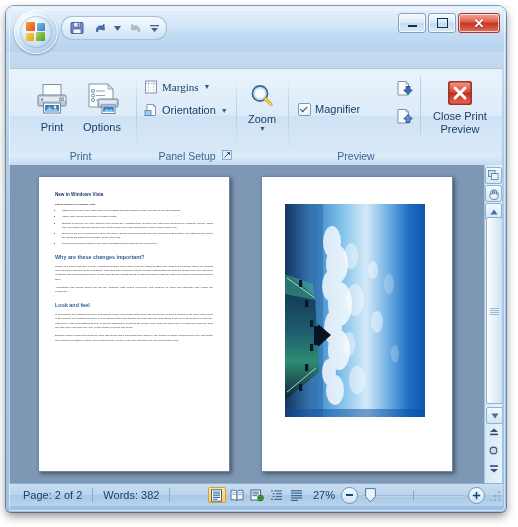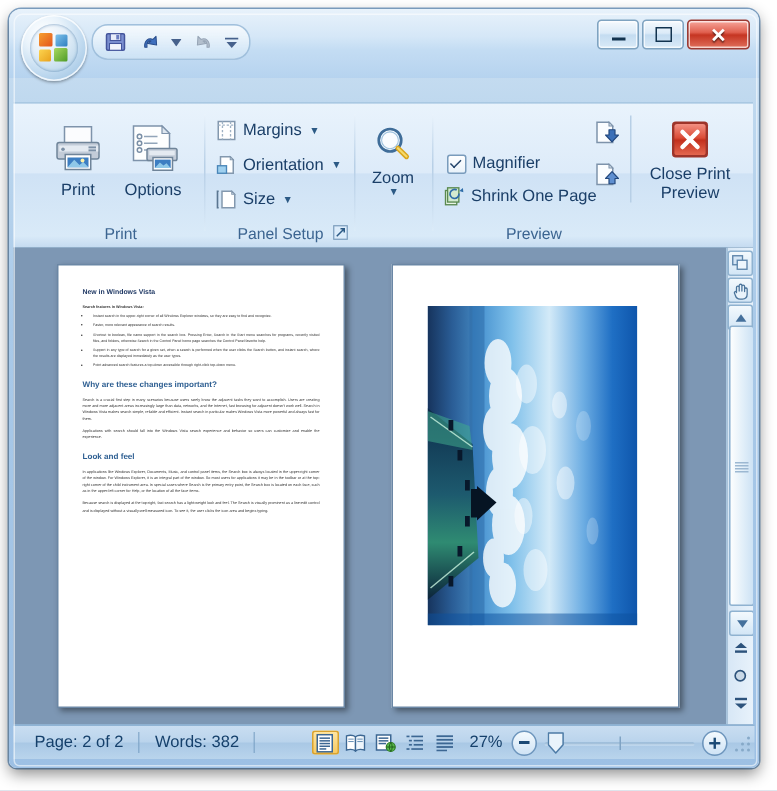--- a/index.html
+++ b/index.html
@@ -272,50 +272,41 @@
             <path d="M19.2 29 L22.6 25.4 L25 27.4 L27 25.8 L29.8 29 Z" fill="#8fc8e8"></path>
           </svg>
         </div>
         <div class="biglabel">Options</div>
       </div>
       <div class="gtitle">Print</div>
       <div class="sep"></div>
     </div>
 
     <div class="group" style="left:128px;width:100px;">
-      <div class="smallrow" style="left:4px;top:6px;">
+      <div class="smallrow" style="left:4px;top:6px;font-family:Liberation Serif, serif;">
         <svg width="14" height="14" viewBox="0 0 14 14">
           <rect x="1.5" y="1" width="11" height="12" fill="#fff" stroke="#8398ae" stroke-width="1"></rect>
           <line x1="4.3" y1="1" x2="4.3" y2="13" stroke="#9fb2c5" stroke-width=".9" stroke-dasharray="1.6 1.2"></line>
           <line x1="9.7" y1="1" x2="9.7" y2="13" stroke="#9fb2c5" stroke-width=".9" stroke-dasharray="1.6 1.2"></line>
           <line x1="1.5" y1="3.4" x2="12.5" y2="3.4" stroke="#9fb2c5" stroke-width=".9" stroke-dasharray="1.6 1.2"></line>
         </svg>
         <span>Margins</span>
         <span class="caret">▼</span>
       </div>
 
       <div class="smallrow" style="left:4px;top:29px;">
         <svg width="14" height="14" viewBox="0 0 14 14">
           <path d="M3 1.5 L9.5 1.5 L11.5 3.5 L11.5 12.5 L3 12.5 Z" fill="#fff" stroke="#8398ae" stroke-width="1"></path>
           <path d="M9.5 1.5 L9.5 3.5 L11.5 3.5 Z" fill="#dde6ef" stroke="#8398ae" stroke-width=".7"></path>
           <rect x="1" y="7.5" width="6" height="5" fill="#9fd0ef" stroke="#4a86b8" stroke-width=".9"></rect>
         </svg>
         <span>Orientation</span>
         <span class="caret">▼</span>
       </div>
 
-      <div class="smallrow" style="left:4px;top:52px;">
-        <svg width="14" height="14" viewBox="0 0 14 14">
-          <path d="M4 1.5 L10.5 1.5 L12.5 3.5 L12.5 12.5 L4 12.5 Z" fill="#fff" stroke="#8398ae" stroke-width="1"></path>
-          <path d="M10.5 1.5 L10.5 3.5 L12.5 3.5 Z" fill="#dde6ef" stroke="#8398ae" stroke-width=".7"></path>
-          <path d="M1.8 1.5 L1 1.5 L1 12.5 L1.8 12.5" fill="none" stroke="#5a7691" stroke-width="1.1"></path>
-        </svg>
-        <span>Size</span>
-        <span class="caret">▼</span>
-      </div>
 
       <div class="gtitle" style="text-align:center;padding-right:14px;">Panel Setup</div>
       <div class="dlglauncher">
         <svg width="11" height="11" viewBox="0 0 11 11">
           <rect x="0.5" y="0.5" width="9" height="9" fill="#dcecfa" stroke="#7a9cbc" stroke-width=".8"></rect>
           <path d="M2.5 7.5 L7.5 2.5 M5 2.5 L7.5 2.5 L7.5 5" fill="none" stroke="#2c5a85" stroke-width="1"></path>
         </svg>
       </div>
       <div class="sep"></div>
     </div>
@@ -333,29 +324,20 @@
         <div class="biglabel" style="margin-top:0;">Zoom</div>
         <div class="caret" style="margin-top:0;">▼</div>
       </div>
       <div class="sep"></div>
     </div>
 
     <div class="group" style="left:280px;width:210px;">
       <div class="smallrow" style="left:6px;top:28px;">
         <span class="chk on"></span>
         <span>Magnifier</span>
-      </div>
-      <div class="smallrow" style="left:4px;top:50px;">
-        <svg width="14" height="14" viewBox="0 0 14 14">
-          <rect x="1" y="3" width="7.5" height="9.5" fill="#e9f4e6" stroke="#5a8a50" stroke-width=".9"></rect>
-          <rect x="2.4" y="1.2" width="7.5" height="9.5" fill="#d2ead0" stroke="#5a8a50" stroke-width=".9"></rect>
-          <path d="M10 5 a3 3 0 1 1 -1.5 -2.3" fill="none" stroke="#2f6da8" stroke-width="1.1"></path>
-          <path d="M12.6 1.4 L12.9 4.2 L10.2 3.4 Z" fill="#2f6da8"></path>
-        </svg>
-        <span>Shrink One Page</span>
       </div>
 
       <div style="position:absolute;left:104px;top:7px;width:22px;height:20px;display:flex;align-items:center;justify-content:center;cursor:pointer;">
         <svg width="17" height="17" viewBox="0 0 17 17">
           <path d="M2 1.5 L10 1.5 L12.5 4 L12.5 15 L2 15 Z" fill="#fbfdff" stroke="#7e93ab" stroke-width="1"></path>
           <path d="M10 1.5 L10 4 L12.5 4 Z" fill="#dde6ef" stroke="#7e93ab" stroke-width=".7"></path>
           <path d="M10 6.5 L14 6.5 L14 10 L16.3 10 L12 14.6 L7.7 10 L10 10 Z" fill="#3a6fb8" stroke="#23487e" stroke-width=".8" stroke-linejoin="round"></path>
         </svg>
       </div>
       <div style="position:absolute;left:104px;top:35px;width:22px;height:20px;display:flex;align-items:center;justify-content:center;cursor:pointer;">

